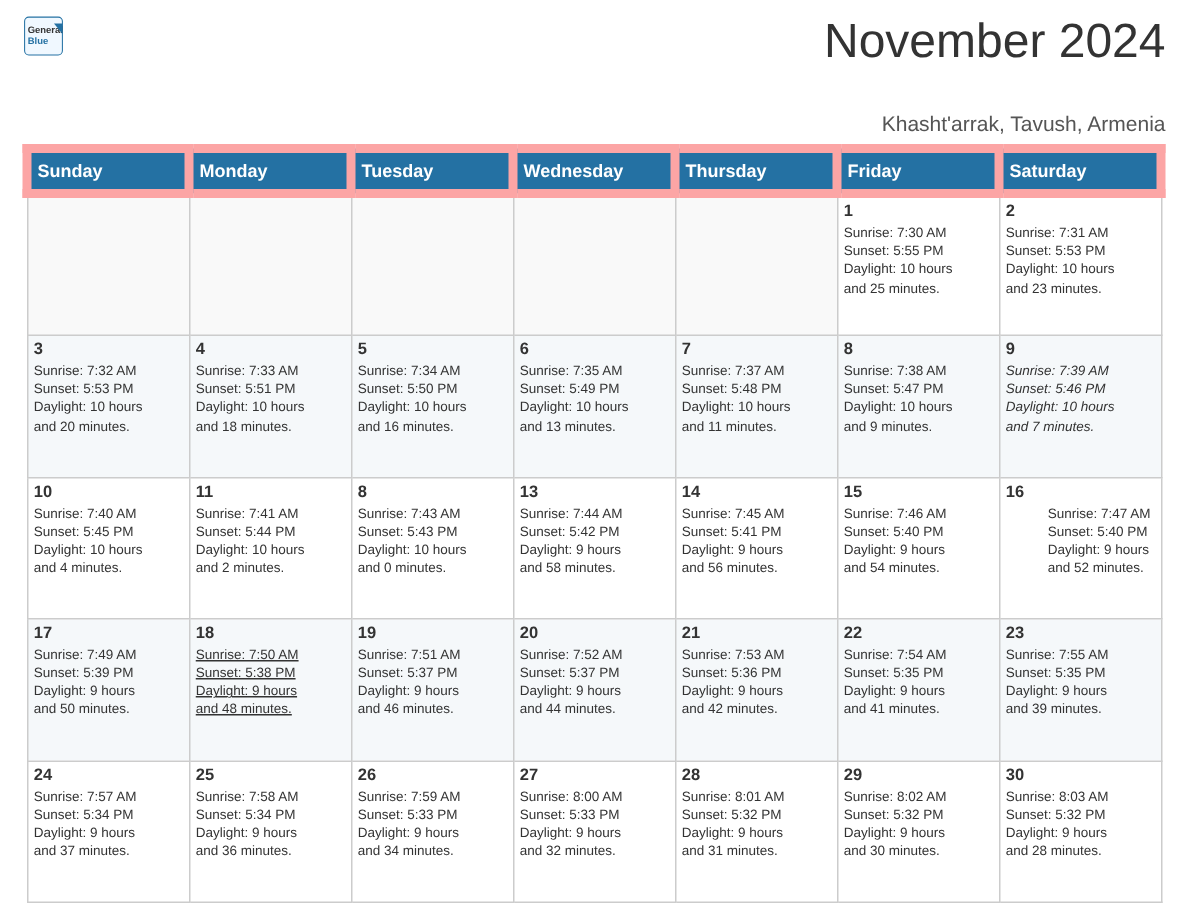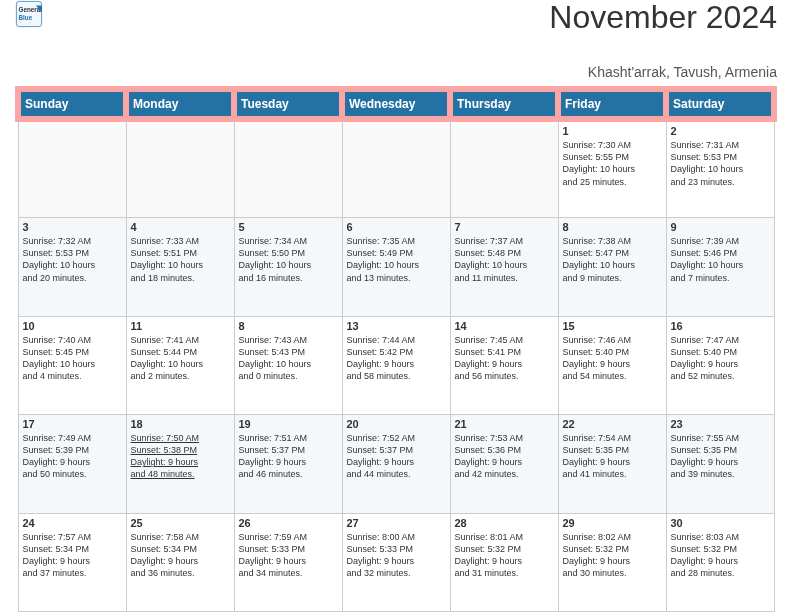--- a/index.html
+++ b/index.html
@@ -6,21 +6,21 @@
     body {
       font-family: Arial, sans-serif;
       background: #fff;
       width: 792px;
       height: 612px;
       overflow: hidden;
     }
     .container {
       width: 792px;
       height: 612px;
-      padding: 0 15px;
+      padding: 10px 15px;
       display: flex;
       flex-direction: column;
     }
     .header {
       display: flex;
       align-items: flex-start;
       justify-content: space-between;
       margin-bottom: 6px;
     }
     .logo {
@@ -180,21 +180,21 @@
           </td>
           <td>
             <span class="day-number">8</span>
             <div class="day-info" style="white-space: pre-line;">Sunrise: 7:38 AM
 Sunset: 5:47 PM
 Daylight: 10 hours
 and 9 minutes.</div>
           </td>
           <td>
             <span class="day-number">9</span>
-            <div class="day-info" style="white-space: pre-line;">Sunrise: 7:39 AM
+            <div class="day-info" style="white-space: pre-line; font-style: italic;">Sunrise: 7:39 AM
 Sunset: 5:46 PM
 Daylight: 10 hours
 and 7 minutes.</div>
           </td>
         </tr>
         <tr>
           <td>
             <span class="day-number">10</span>
             <div class="day-info" style="white-space: pre-line;">Sunrise: 7:40 AM
 Sunset: 5:45 PM
@@ -231,21 +231,21 @@
           </td>
           <td>
             <span class="day-number">15</span>
             <div class="day-info" style="white-space: pre-line;">Sunrise: 7:46 AM
 Sunset: 5:40 PM
 Daylight: 9 hours
 and 54 minutes.</div>
           </td>
           <td>
             <span class="day-number">16</span>
-            <div class="day-info" style="white-space: pre-line;">Sunrise: 7:47 AM
+            <div class="day-info" style="white-space: pre-line; margin-left: 28px;">Sunrise: 7:47 AM
 Sunset: 5:40 PM
 Daylight: 9 hours
 and 52 minutes.</div>
           </td>
         </tr>
         <tr>
           <td>
             <span class="day-number">17</span>
             <div class="day-info" style="white-space: pre-line;">Sunrise: 7:49 AM
 Sunset: 5:39 PM

